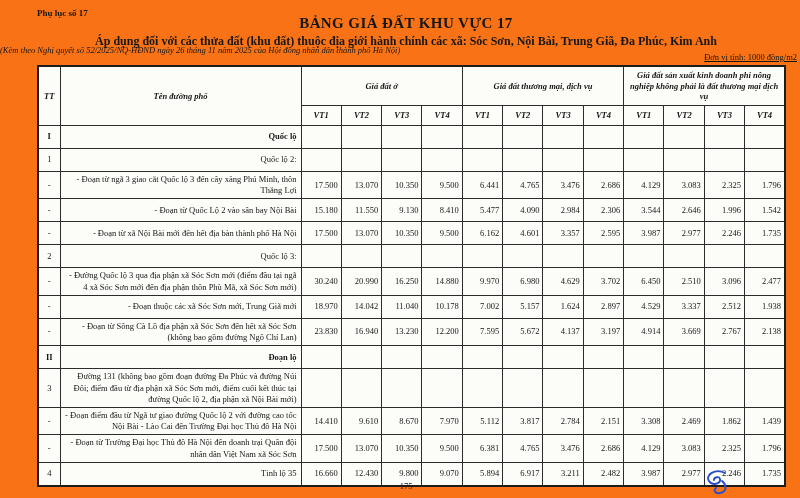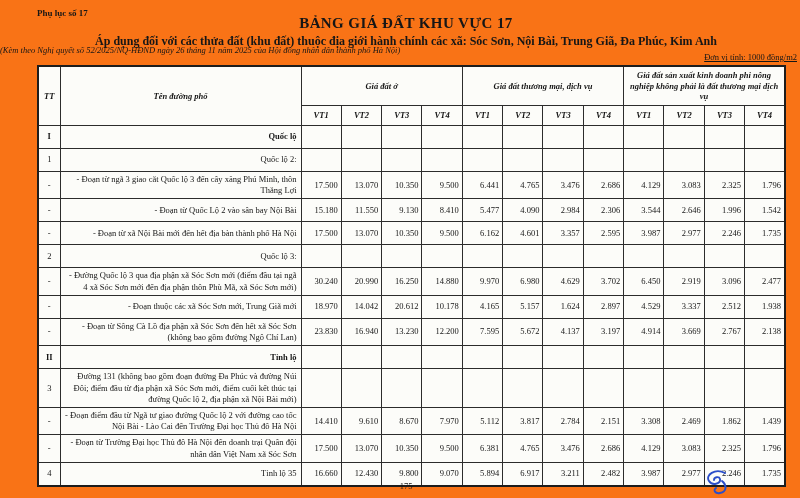--- a/index.html
+++ b/index.html
@@ -221,32 +221,32 @@
           <td class="name">- Đường Quốc lộ 3 qua địa phận xã Sóc Sơn mới (điểm đầu tại ngã 4 xã Sóc Sơn mới đến địa phận thôn Phù Mã, xã Sóc Sơn mới)</td>
           <td class="val">30.240</td>
           <td class="val">20.990</td>
           <td class="val">16.250</td>
           <td class="val">14.880</td>
           <td class="val">9.970</td>
           <td class="val">6.980</td>
           <td class="val">4.629</td>
           <td class="val">3.702</td>
           <td class="val">6.450</td>
-          <td class="val">2.919</td>
+          <td class="val">2.510</td>
           <td class="val">3.096</td>
           <td class="val">2.477</td>
         </tr>
         <tr>
           <td class="tt">-</td>
           <td class="name">- Đoạn thuộc các xã Sóc Sơn mới, Trung Giã mới</td>
           <td class="val">18.970</td>
           <td class="val">14.042</td>
-          <td class="val">20.612</td>
+          <td class="val">11.040</td>
           <td class="val">10.178</td>
-          <td class="val">4.165</td>
+          <td class="val">7.002</td>
           <td class="val">5.157</td>
           <td class="val">1.624</td>
           <td class="val">2.897</td>
           <td class="val">4.529</td>
           <td class="val">3.337</td>
           <td class="val">2.512</td>
           <td class="val">1.938</td>
         </tr>
         <tr>
           <td class="tt">-</td>
@@ -259,21 +259,21 @@
           <td class="val">5.672</td>
           <td class="val">4.137</td>
           <td class="val">3.197</td>
           <td class="val">4.914</td>
           <td class="val">3.669</td>
           <td class="val">2.767</td>
           <td class="val">2.138</td>
         </tr>
         <tr class="section">
           <td class="tt">II</td>
-          <td class="name">Tỉnh lộ</td>
+          <td class="name">Đoạn lộ</td>
           <td class="val"></td>
           <td class="val"></td>
           <td class="val"></td>
           <td class="val"></td>
           <td class="val"></td>
           <td class="val"></td>
           <td class="val"></td>
           <td class="val"></td>
           <td class="val"></td>
           <td class="val"></td>

